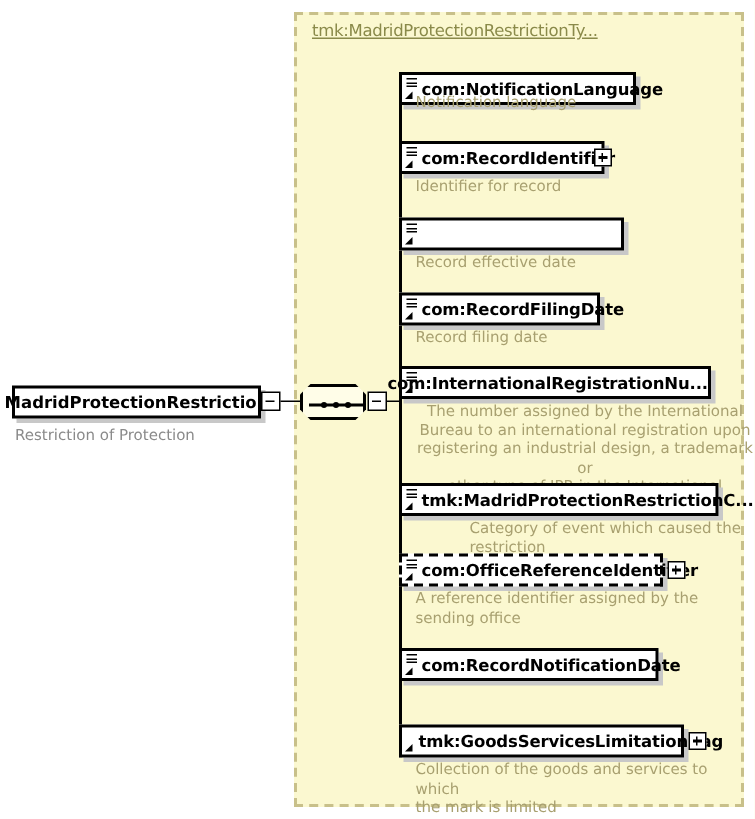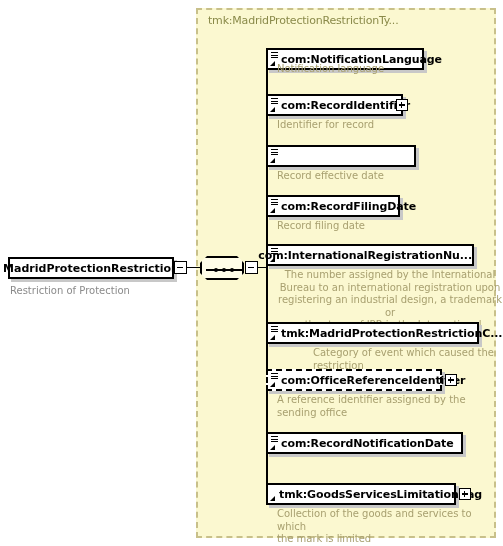--- a/index.html
+++ b/index.html
@@ -33,20 +33,21 @@
     box-sizing: border-box;
   }
   .type-title {
     position: absolute;
     left: 208px;
     top: 14px;
     font-size: 11px;
     color: #8a8a4a;
     letter-spacing: -0.2px;
     white-space: nowrap;
+    text-decoration: underline;
   }
 
   
   .root-box {
     position: absolute;
     left: 8px;
     top: 257px;
     width: 166px;
     height: 22px;
     background: #ffffff;
@@ -375,21 +376,21 @@
         <i class="ln l3"></i>
         <i class="arw"></i>
     </span>
     <span class="elem-label">com:OfficeReferenceIdentifier</span>
   </div>
   <div class="plus" style="left:445px; top:374px;"></div>
   <div class="desc" style="left:277px; top:394px;">A reference identifier assigned by the
 sending office</div>
 
   <div class="wire h" style="left:266px; top:443px; width:8px;"></div>
-  <div class="elem" style="left:266px; top:432px; width:197px;">
+  <div class="elem" style="left:266px; top:432px; width:173px;">
     <span class="elem-glyph">
       <i class="ln l1"></i>
         <i class="ln l2"></i>
         <i class="ln l3"></i>
         <i class="arw"></i>
     </span>
     <span class="elem-label">com:RecordNotificationDate</span>
   </div>
 
   <div class="wire h" style="left:266px; top:494px; width:8px;"></div>

